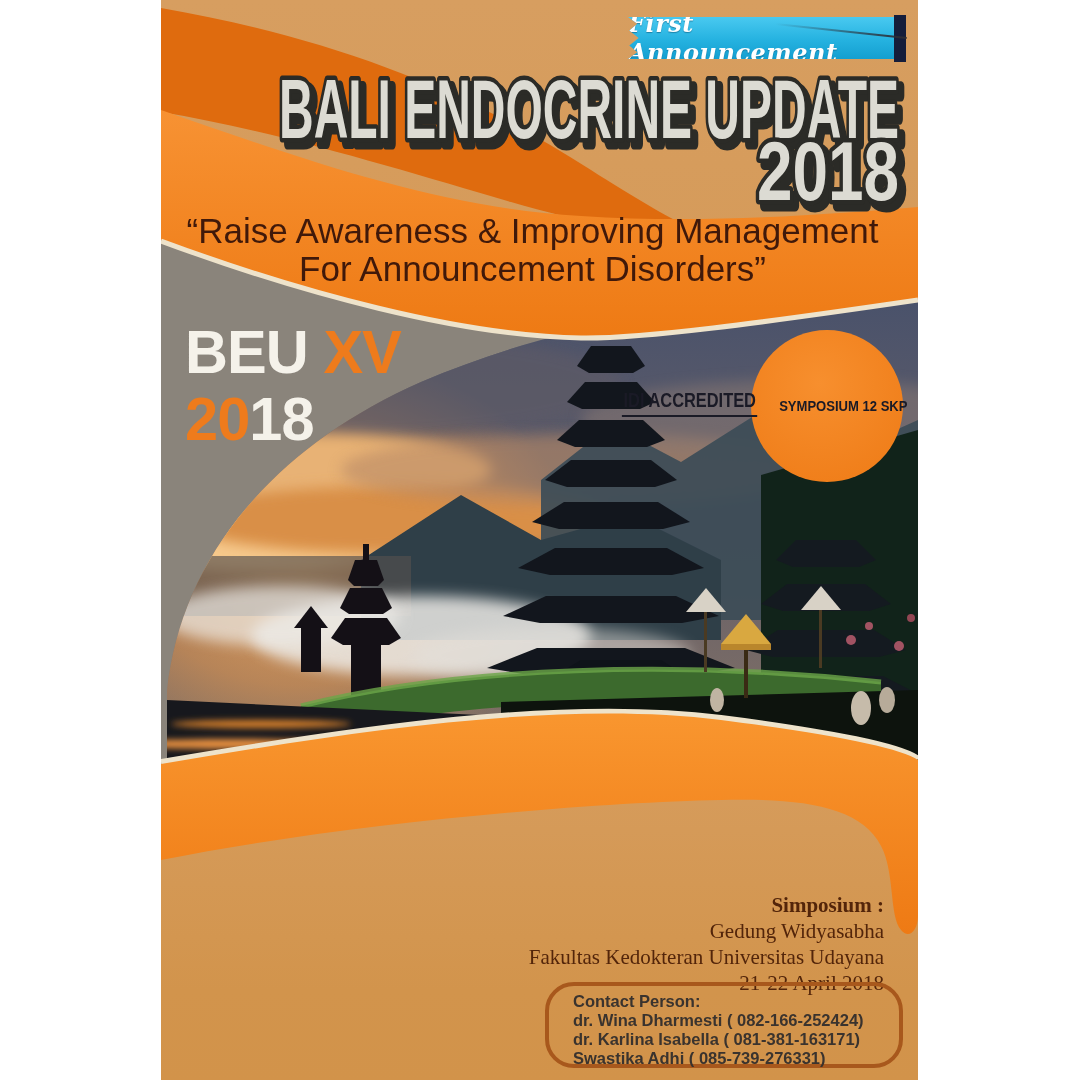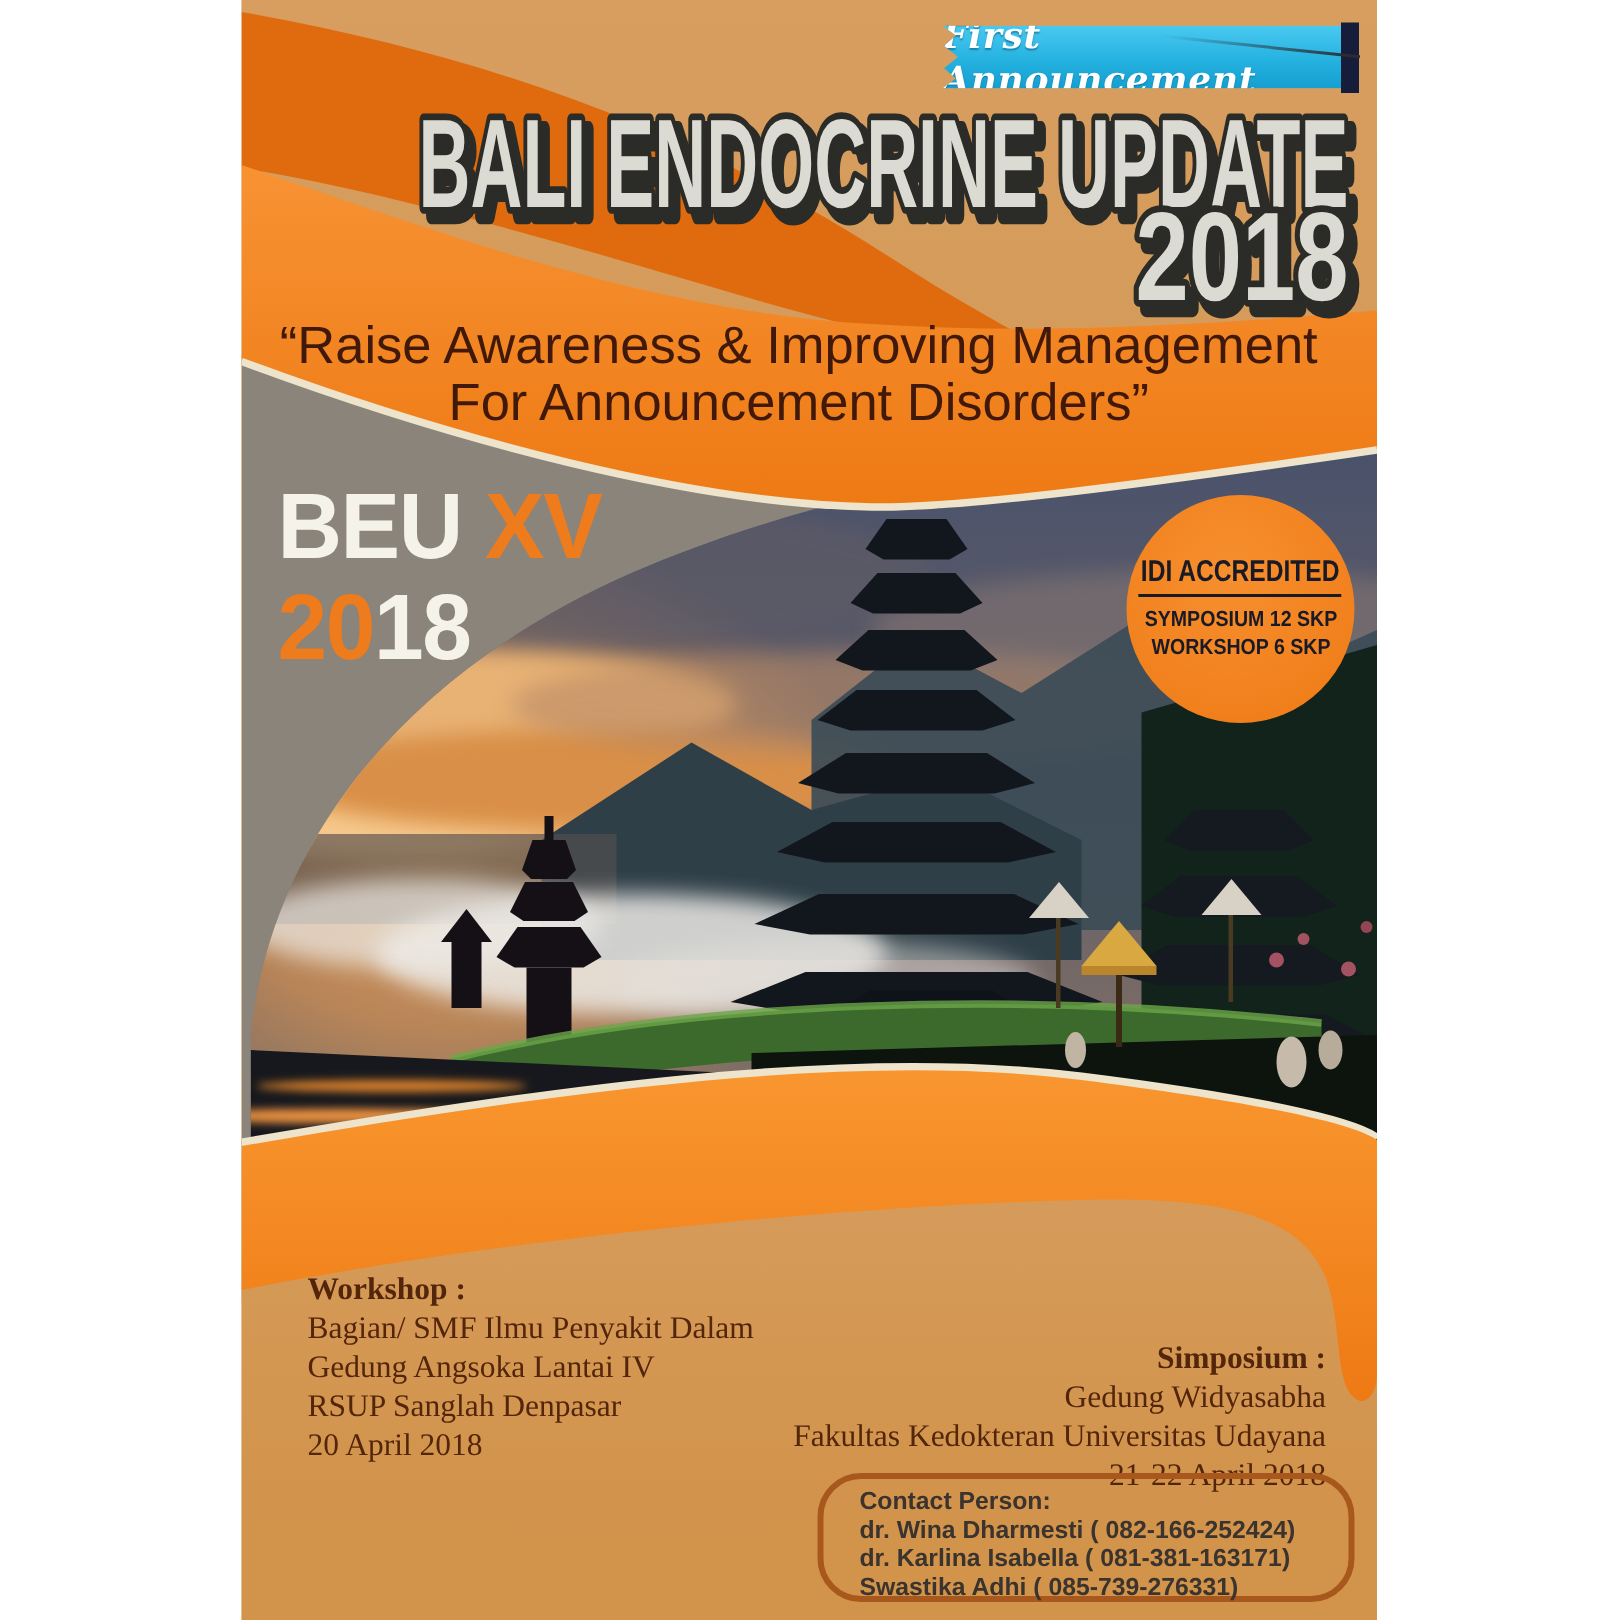--- a/index.html
+++ b/index.html
@@ -24,21 +24,21 @@
   .quote{position:absolute;left:0;top:212px;width:743px;text-align:center;color:#40190a;
     font-size:35px;line-height:38px;font-weight:400;letter-spacing:0;}
 
   
   .beu{position:absolute;left:24px;top:318px;font-weight:700;font-size:62px;line-height:67px;
     letter-spacing:-1px;transform:scaleX(.96);transform-origin:left top;}
   .beu .w{color:#f5f2ea;} .beu .o{color:#ee7b1c;}
 
   
   .badge{position:absolute;left:590px;top:330px;width:152px;height:152px;border-radius:50%;
-    background:radial-gradient(circle at 45% 35%,#f78f2e,#ee7a15);display:flex;flex-direction:column;
+    background:radial-gradient(circle at 45% 35%,#f78f2e,#ee7a15);display:flex;flex-direction:row;
     align-items:center;justify-content:center;color:#1a1a26;text-align:center;}
   .badge-title{font-size:20px;font-weight:700;transform:scaleX(.82);letter-spacing:0;
     border-bottom:2px solid #1a1a26;padding:0 2px 3px 2px;margin-bottom:6px;white-space:nowrap;}
   .badge-line{font-size:14.5px;font-weight:700;transform:scaleX(.9);white-space:nowrap;line-height:19px;}
 
   
   .serifblock{position:absolute;font-family:"Liberation Serif",serif;color:#53250a;
     font-size:21px;line-height:26px;}
   .serifblock .hd{font-weight:700;}
   .workshop{left:44px;top:846px;width:330px;text-align:left;}
@@ -222,27 +222,20 @@
       <div><span class="w">BEU </span><span class="o">XV</span></div>
       <div><span class="o">20</span><span class="w">18</span></div>
     </div>
 
     <div class="badge">
       <div class="badge-title">IDI ACCREDITED</div>
       <div class="badge-line">SYMPOSIUM 12 SKP</div>
       <div class="badge-line">WORKSHOP 6 SKP</div>
     </div>
 
-    <div class="serifblock workshop">
-      <div class="hd">Workshop :</div>
-      <div>Bagian/ SMF Ilmu Penyakit Dalam</div>
-      <div>Gedung Angsoka Lantai IV</div>
-      <div>RSUP Sanglah Denpasar</div>
-      <div>20 April 2018</div>
-    </div>
 
     <div class="serifblock symposium">
       <div class="hd">Simposium :</div>
       <div>Gedung Widyasabha</div>
       <div>Fakultas Kedokteran Universitas Udayana</div>
       <div>21-22 April 2018</div>
     </div>
 
     <div class="contact">
       <div>Contact Person:</div>

